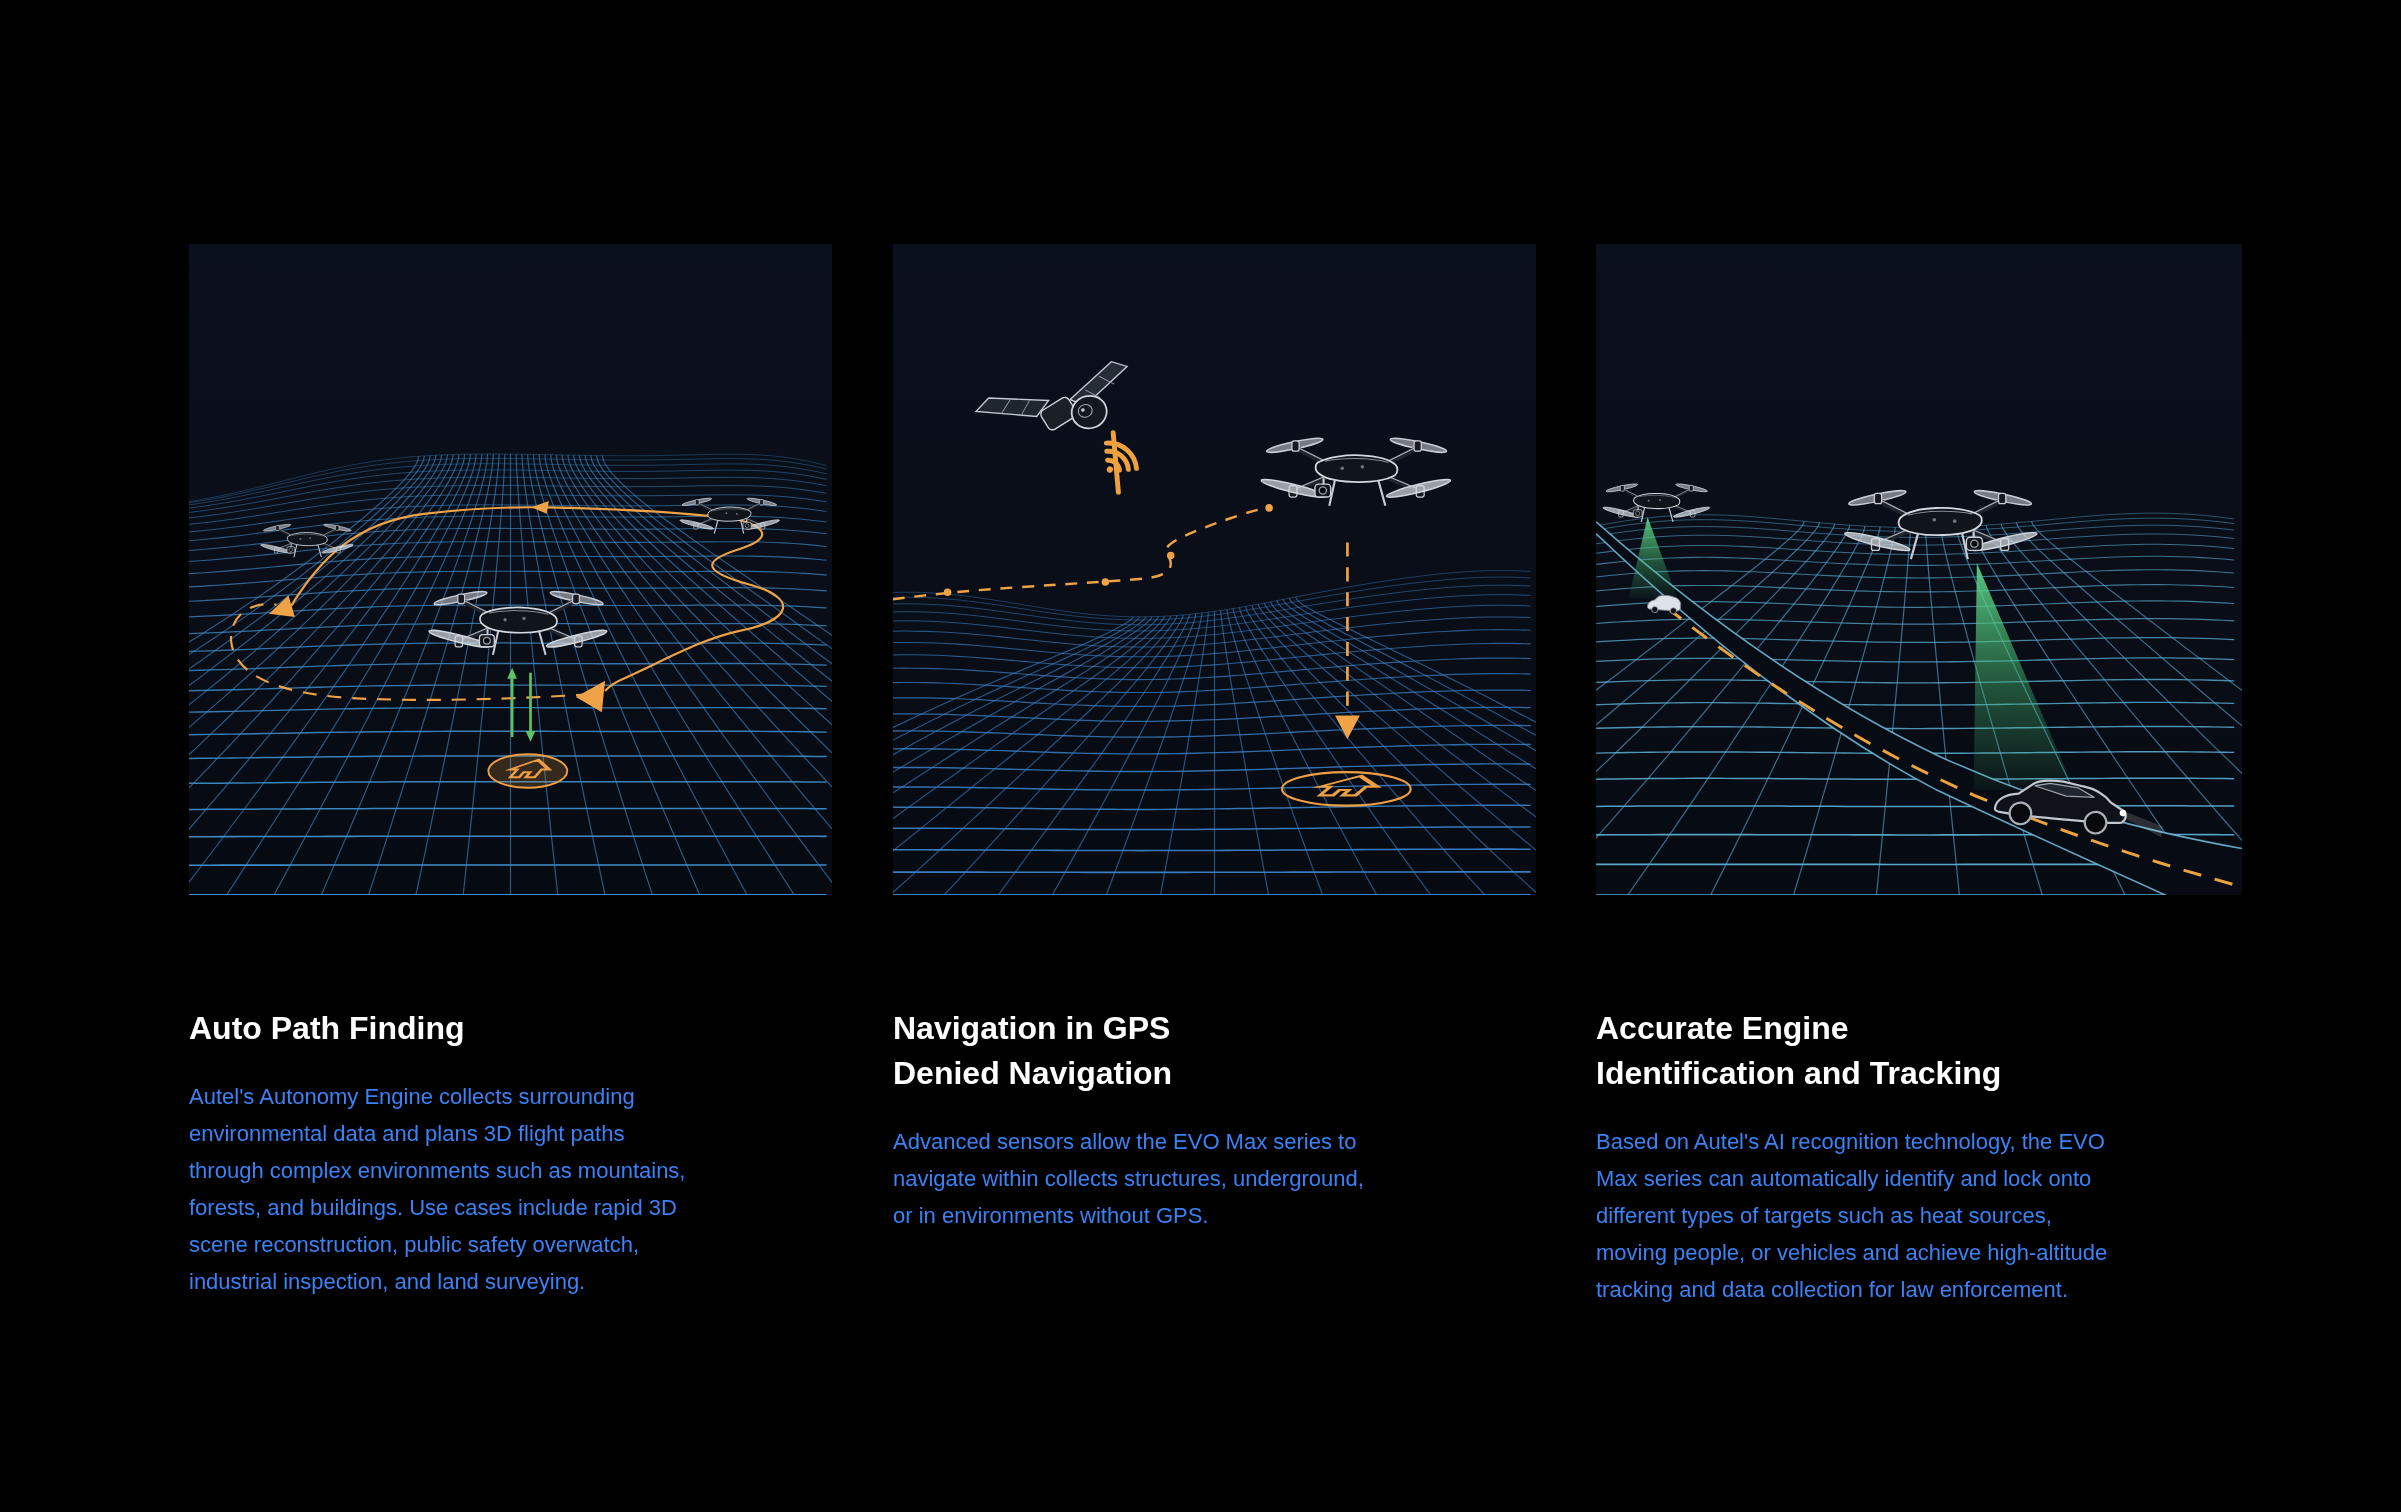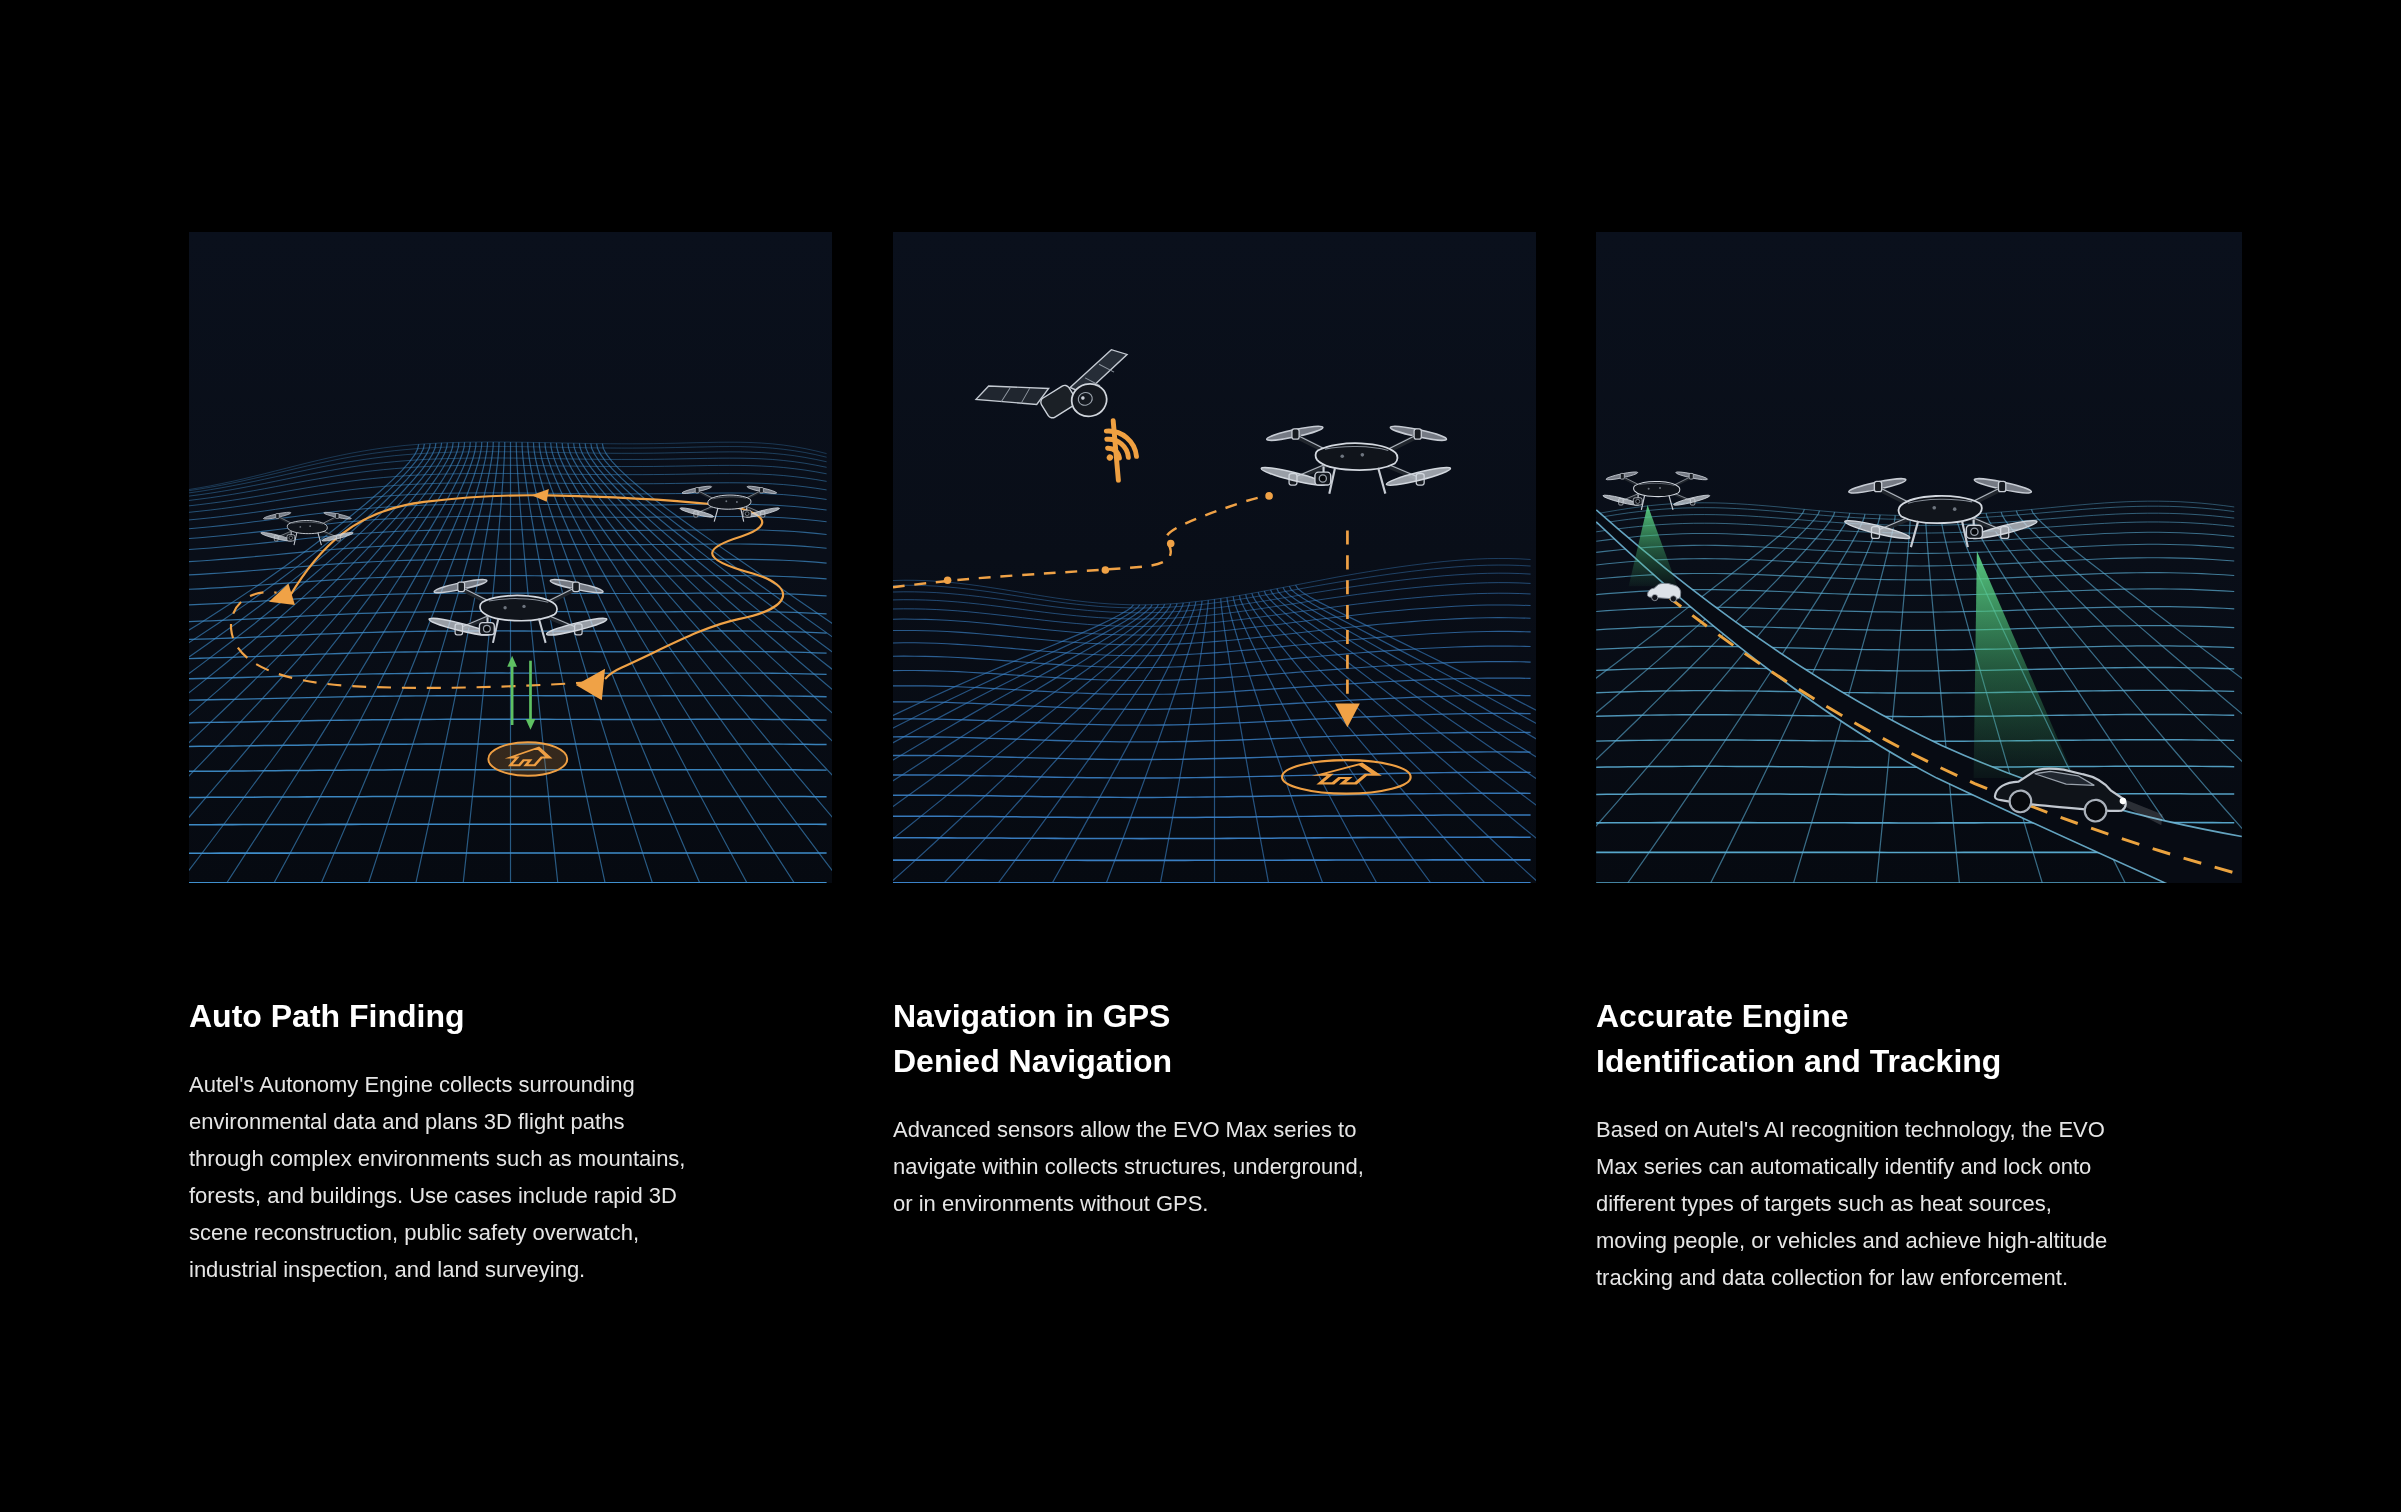--- a/index.html
+++ b/index.html
@@ -1,23 +1,23 @@
 <!DOCTYPE html>
 <html style="font-size:8.7px"><head>
 <meta charset="utf-8">
 <style>
   html,body{margin:0;padding:0;background:#000;}
   body{width:2401px;height:1512px;position:relative;overflow:hidden;font-family:"Liberation Sans",sans-serif;}
-  .card{position:absolute;top:232px;width:643px;}
+  .card{position:absolute;top:244px;width:643px;}
   #card1{left:189px}
   #card2{left:893px}
   #card3{left:1596px;width:646px}
   .art{display:block;width:100%;height:651px;background:linear-gradient(180deg,#0a101c 0%,#090e18 50%,#060a11 100%);}
   .card h3{margin:111px 0 0 0;font-size:32px;line-height:45px;font-weight:700;color:#fff;white-space:pre-line;letter-spacing:0;}
-  .card p{margin:27px 0 0 0;font-size:22px;line-height:37px;font-weight:400;color:#e5e5e5;white-space:pre-line;}
+  .card p{margin:27px 0 0 0;font-size:22px;line-height:37px;font-weight:400;color:#3b82f6;white-space:pre-line;}
 </style>
 </head>
 <body>
 
 <svg width="0" height="0" style="position:absolute">
   <defs>
     <g id="drone">
       <g stroke="#c7ccd4" stroke-width="2" fill="rgba(205,212,220,0.55)">
         <ellipse cx="-86" cy="-36" rx="40" ry="5" transform="rotate(-12 -86 -36)"></ellipse>
         <ellipse cx="86" cy="-36" rx="40" ry="5" transform="rotate(12 86 -36)"></ellipse>

